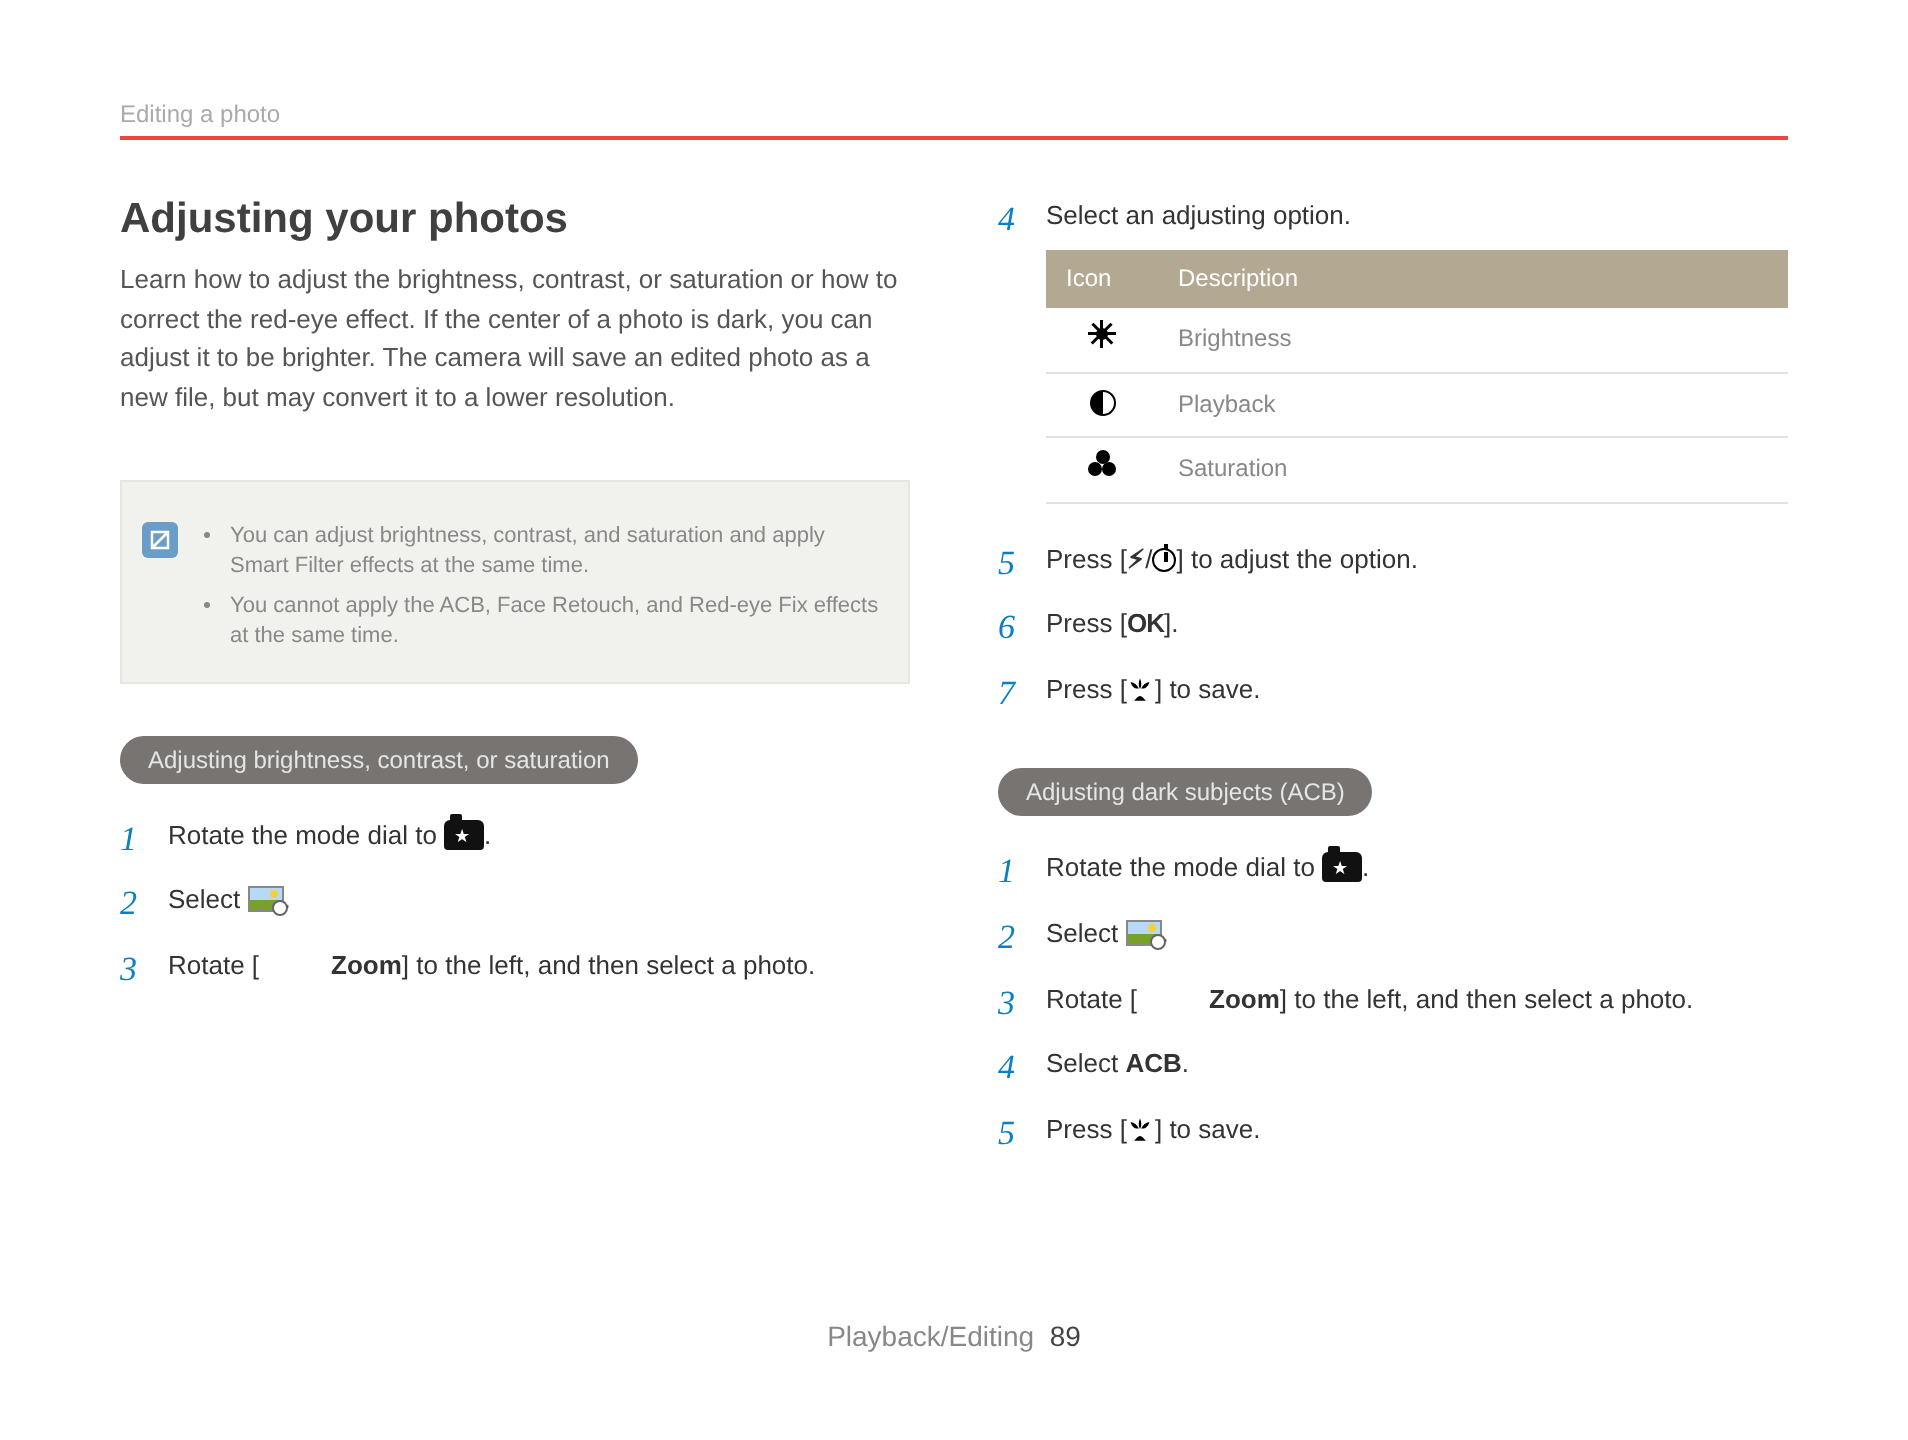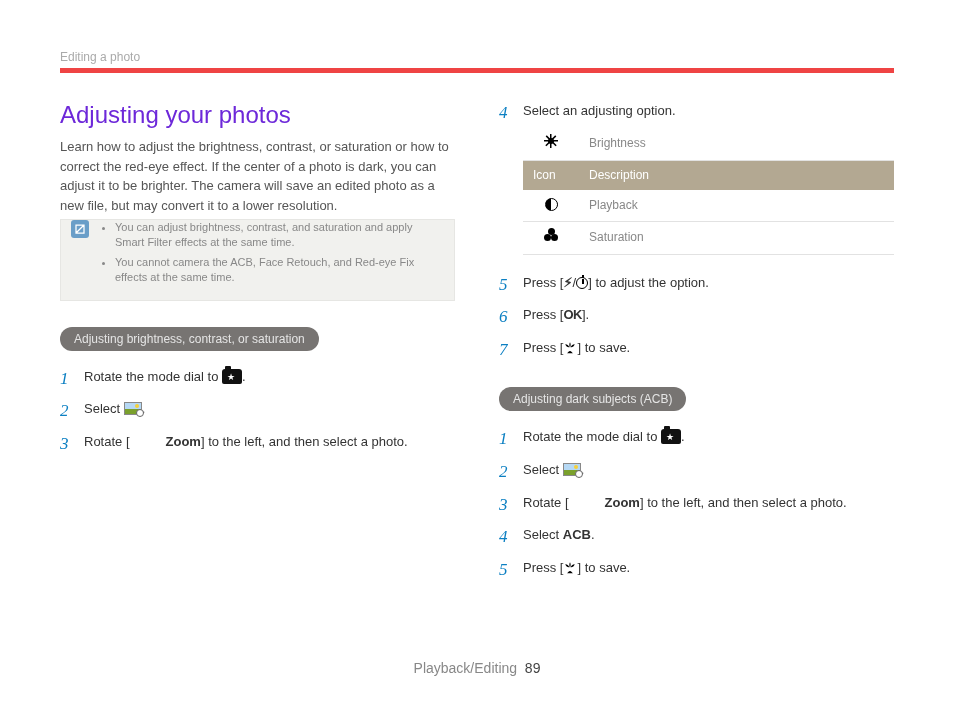--- a/index.html
+++ b/index.html
@@ -9,48 +9,48 @@
     color: #333;
     background: #fff;
     width: 954px;
     height: 720px;
     position: relative;
     padding: 50px 60px 30px 60px;
   }
   .header-crumb {
     color: #aaa;
     font-size: 12px;
-    border-bottom: 5px solid #ef4444;
+    border-bottom: 2px solid #ef4444;
     padding-bottom: 4px;
     margin-bottom: 28px;
   }
   .columns {
     display: flex;
     gap: 44px;
   }
   .col {
     flex: 1;
     min-width: 0;
   }
   h2.section-title {
-    color: #6d28d9;
-    font-size: 24px;
-    font-weight: normal;
+    color: #404040;
+    font-size: 21px;
+    font-weight: bold;
     margin-bottom: 8px;
   }
   .intro {
     color: #555;
     font-size: 13px;
     line-height: 1.5;
-    margin-bottom: 4px;
+    margin-bottom: 32px;
   }
   .note-box {
     background: #f1f1ee;
     border: 1px solid #e6e6e3;
-    padding: 0 10px 10px 10px;
+    padding: 20px 10px 10px 10px;
     display: flex;
     gap: 10px;
     margin-bottom: 26px;
     font-size: 11px;
     color: #888;
   }
   .note-icon-box {
     width: 18px;
     height: 18px;
     background: #6a9ec8;
@@ -246,21 +246,21 @@
     <p class="intro">Learn how to adjust the brightness, contrast, or saturation or how to correct the red-eye effect. If the center of a photo is dark, you can adjust it to be brighter. The camera will save an edited photo as a new file, but may convert it to a lower resolution.</p>
 
     <div class="note-box">
       <div class="note-icon-box">
         <svg width="12" height="12" viewBox="0 0 24 24">
             <path fill="none" stroke="#fff" stroke-width="2.5" d="M4 4h16v16H4zM4 20 20 4"></path>
           </svg>
       </div>
       <ul class="note-list">
         <li>You can adjust brightness, contrast, and saturation and apply Smart Filter effects at the same time.</li>
-        <li>You cannot camera the ACB, Face Retouch, and Red-eye Fix effects at the same time.</li>
+        <li>You cannot apply the ACB, Face Retouch, and Red-eye Fix effects at the same time.</li>
       </ul>
     </div>
 
     <div class="pill">Adjusting brightness, contrast, or saturation</div>
 
     <ol class="steps">
       <li>
         <span>Rotate the mode dial to </span><span class="mode-icon"></span><span>.</span>
       </li>
       <li>
@@ -272,26 +272,26 @@
     </ol>
   </div>
 
   <div class="col">
     <ol class="steps" style="counter-reset: step 3;">
       <li>
         <span>Select an adjusting option.</span>
         <table class="opts">
           <tbody>
               <tr>
+            <th>Icon</th>
+            <th>Description</th>
+          </tr>
+          <tr>
             <td class="icon-cell"><span class="ico-bright"><span class="diag"></span></span></td>
             <td>Brightness</td>
-          </tr>
-          <tr>
-            <th>Icon</th>
-            <th>Description</th>
           </tr>
           <tr>
             <td class="icon-cell"><span class="ico-contrast"></span></td>
             <td>Playback</td>
           </tr>
           <tr>
             <td class="icon-cell"><span class="ico-sat"><span></span><span></span><span></span></span></td>
             <td>Saturation</td>
           </tr>
         </tbody>

